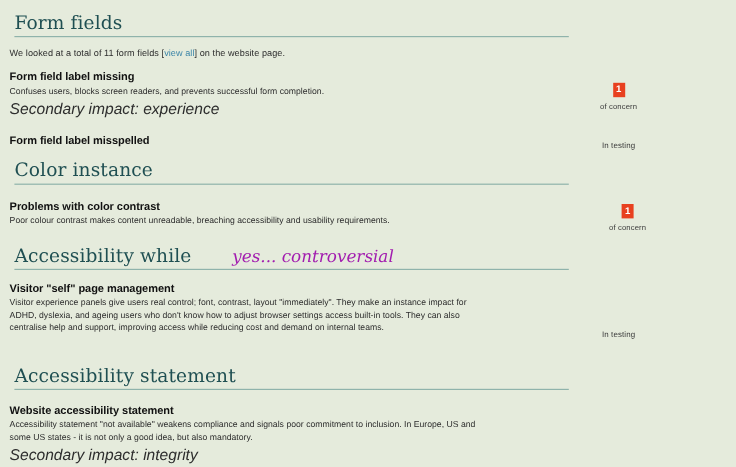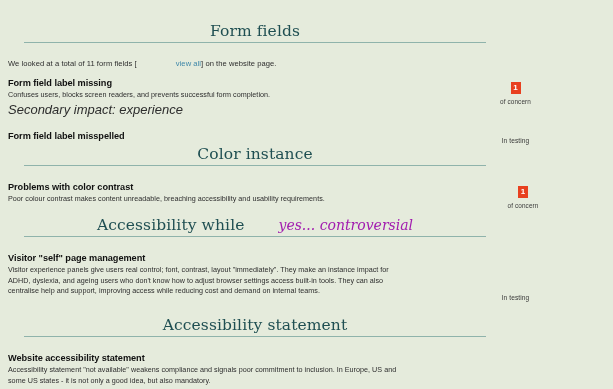--- a/index.html
+++ b/index.html
@@ -26,22 +26,21 @@
   .section {
     position: relative;
   }
   .section-head {
     position: relative;
     display: flex;
     align-items: baseline;
     border-bottom: 1px solid #8fb3ab;
     width: 462px;
     padding-bottom: 1px;
-    margin: 16px;
-    justify-content: center;
+    margin: 4px;
   }
   .section-title {
     font-family: "DejaVu Serif", serif;
     font-size: 15.5px;
     font-weight: 400;
     color: #1f4f52;
     letter-spacing: 0.1px;
     line-height: 1.25;
     white-space: nowrap;
   }
@@ -57,21 +56,20 @@
   
   .intro {
     font-size: 7.6px;
     color: #2d2d2d;
     margin: 9px 0 0 0;
     letter-spacing: 0.05px;
   }
   .intro a, .link {
     color: #3d86a8;
     text-decoration: none;
-    padding-left: 39px;
   }
 
   
   .issue {
     position: relative;
     display: flex;
     align-items: flex-start;
   }
   .issue-body {
     width: 400px;
@@ -149,21 +147,21 @@
 <body>
 
 <div class="page">
 
   <div class="section abs" style="left:8px; top:6px; width:597px;">
     <div class="section-head">
       <span class="section-title">Form fields</span>
     </div>
     <p class="intro"><span>We looked at a total of 11 form fields [</span><a href="#" class="link">view all</a><span>] on the website page.</span></p>
 
-    <div class="issue" style="margin-top:10px;">
+    <div class="issue" style="margin-top:10px;align-items:center;">
       <div class="issue-body">
         <div class="issue-title">Form field label missing</div>
         <div class="issue-desc">Confuses users, blocks screen readers, and prevents successful form completion.</div>
         <div class="issue-impact">Secondary impact: experience</div>
       </div>
       <div class="status">
         <div class="status-inner">
           <span class="badge">1</span>
           <div class="status-label">of concern</div>
         </div>

